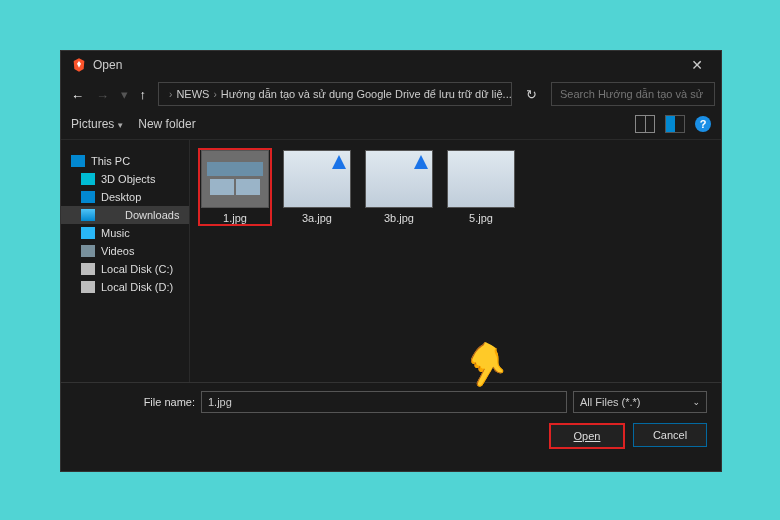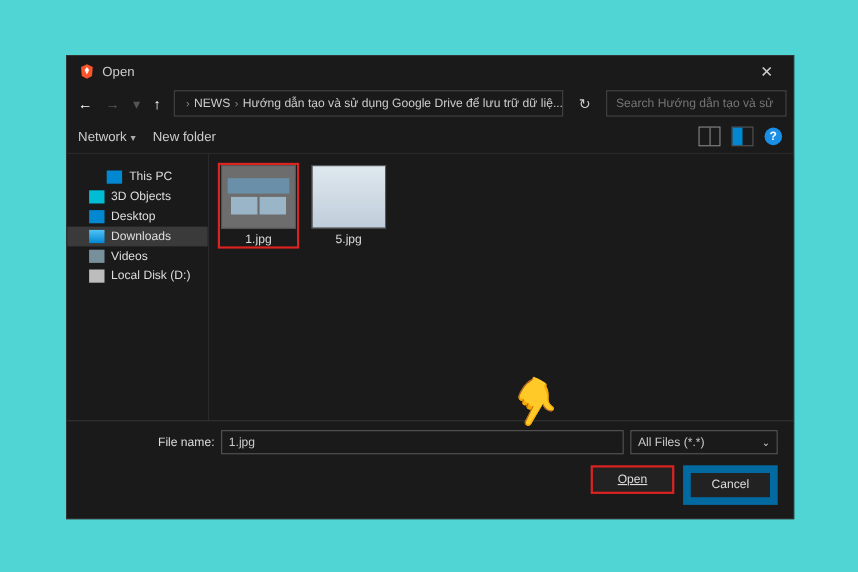--- a/index.html
+++ b/index.html
@@ -165,22 +165,22 @@
   overflow-y: auto;
   padding-top: 4px;
 }
 .side-item {
   display: flex;
   align-items: center;
   padding: 3px 6px 3px 20px;
   cursor: pointer;
 }
 .side-item.top { padding-left: 10px; margin-top: 4px; }
-.side-item.section { padding-left: 10px; margin-top: 8px; justify-content: center; }
-.side-item.selected { background: #3a3a3a; }
+.side-item.section { padding-left: 10px; margin-top: 8px; }
+.side-item.selected { background: #3a3a3a; gap: 24px; }
 .side-label {
   color: #ddd;
   font-size: 11px;
   margin-left: 6px;
 }
 .s-icon {
   width: 14px;
   height: 12px;
   flex-shrink: 0;
 }
@@ -298,21 +298,21 @@
 .buttons-row {
   display: flex;
   justify-content: flex-end;
   gap: 8px;
   margin-top: 10px;
 }
 .dlg-button {
   width: 72px;
   height: 22px;
   background: #222;
-  border: 7px solid #0369a1;
+  border: 1px solid #0369a1;
   color: #ddd;
   font-size: 11px;
   display: flex;
   align-items: center;
   justify-content: center;
   cursor: pointer;
 }
 .dlg-button.primary {
   border: 2px solid #d22;
   font-weight: 500;
@@ -353,21 +353,21 @@
       <span class="bc-seg">Hướng dẫn tạo và sử dụng Google Drive để lưu trữ dữ liệ...</span>
 
     </div>
     <span class="refresh-btn">↻</span>
     <div class="searchbox">
       <input type="text" placeholder="Search Hướng dẫn tạo và sử d..." style="">
     </div>
   </div>
 
   <div class="toolbar">
-    <span class="toolbar-btn"><span>Network</span><span class="caret">▼</span></span>
+    <span class="toolbar-btn"><span>Pictures</span><span class="caret">▼</span></span>
     <span class="toolbar-btn">New folder</span>
     <div class="toolbar-right">
       <div class="tb-icon">
           <div class="half"></div>
           <div class="divider"></div>
           <div class="half"></div>
         </div>
       <div class="tb-icon" style="border-color:#555">
           <div class="half" style="background:#0288d1"></div>
           <div class="half"></div>
@@ -388,39 +388,59 @@
         </div>
       <div class="side-item">
           <div class="s-icon s-desktop"></div>
           <span class="side-label">Desktop</span>
         </div>
       <div class="side-item selected">
           <div class="s-icon s-download"></div>
           <span class="side-label">Downloads</span>
         </div>
       <div class="side-item">
+          <div class="s-icon s-music"></div>
+          <span class="side-label">Music</span>
+        </div>
+      <div class="side-item">
           <div class="s-icon s-video"></div>
           <span class="side-label">Videos</span>
+        </div>
+      <div class="side-item">
+          <div class="s-icon s-disk"></div>
+          <span class="side-label">Local Disk (C:)</span>
         </div>
       <div class="side-item">
           <div class="s-icon s-disk"></div>
           <span class="side-label">Local Disk (D:)</span>
         </div>
     </div>
 
     <div class="content">
       <div class="file-item selected">
         <div class="thumb selected-thumb">
           <div style="background:#6a8fa8;width:56px;height:14px;margin-bottom:2px"></div>
           <div style="display:flex">
               <div class="mini"></div>
               <div class="mini"></div>
             </div>
         </div>
         <span class="file-label">1.jpg</span>
+      </div>
+      <div class="file-item">
+        <div class="thumb">
+            <div class="drivelogo"></div>
+          </div>
+        <span class="file-label">3a.jpg</span>
+      </div>
+      <div class="file-item">
+        <div class="thumb">
+            <div class="drivelogo"></div>
+          </div>
+        <span class="file-label">3b.jpg</span>
       </div>
       <div class="file-item">
         <div class="thumb"></div>
         <span class="file-label">5.jpg</span>
       </div>
     </div>
   </div>
 
   <div class="bottombar">
     <div class="pointer-hand">👇</div>

